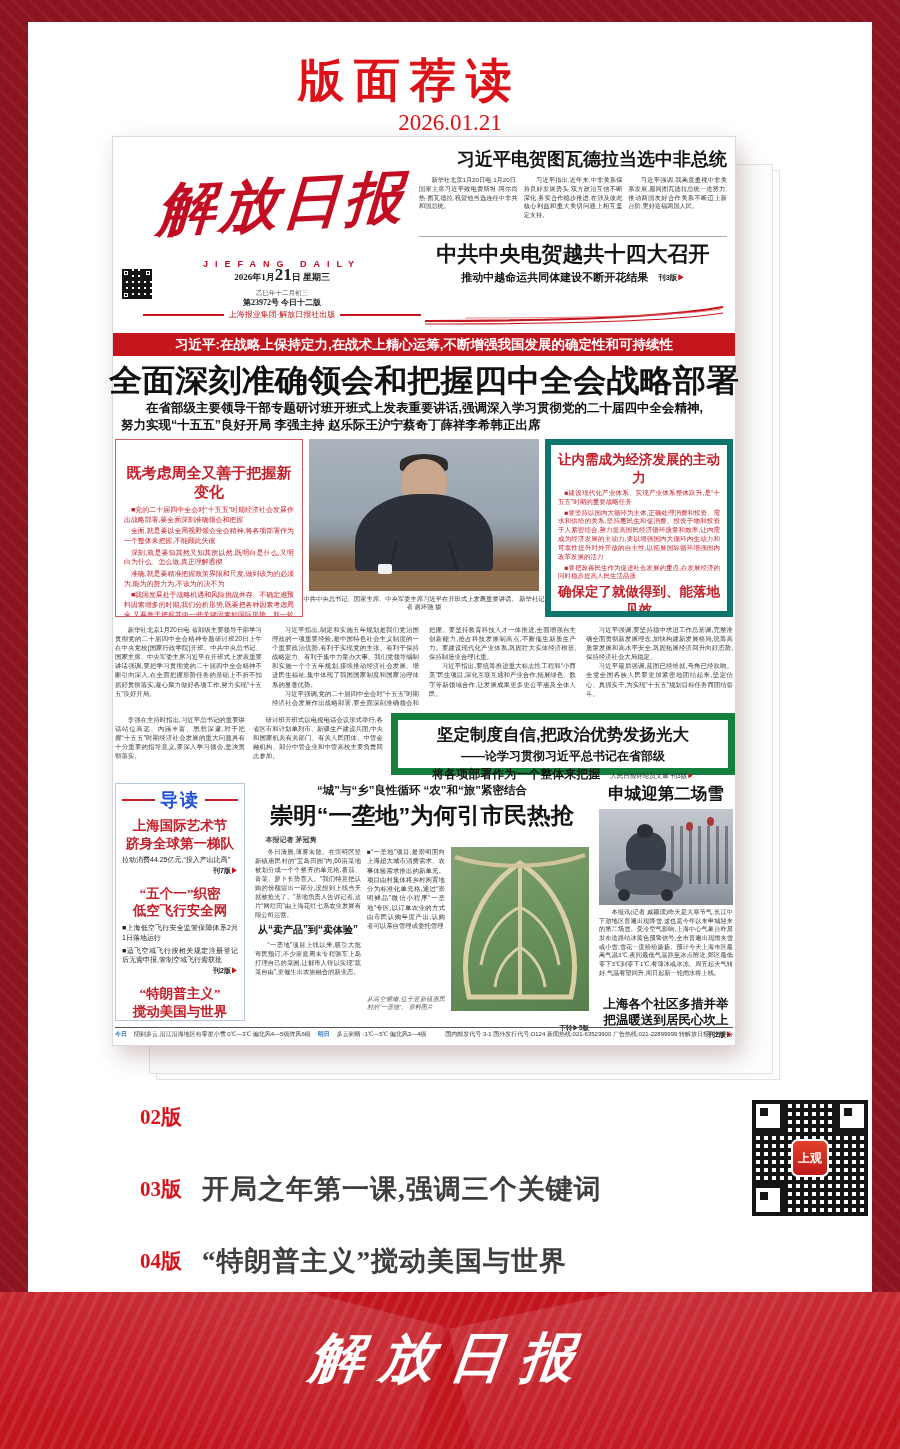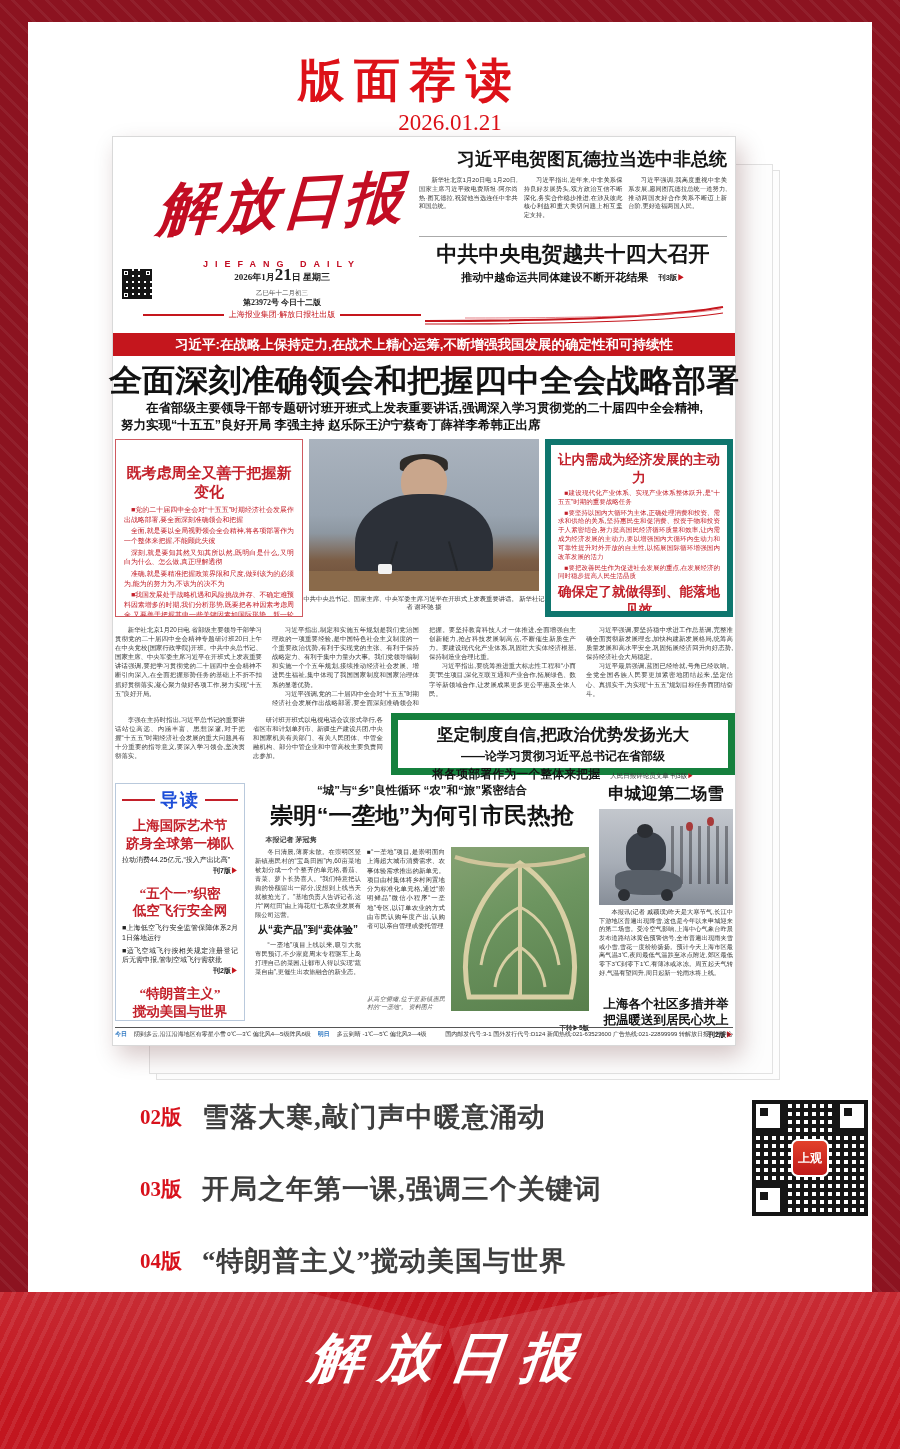--- a/index.html
+++ b/index.html
@@ -352,21 +352,20 @@
     <span>阴到多云,沿江沿海地区有零星小雪 0℃—3℃ 偏北风4—5级阵风6级</span>
     <span class="wlabel">明日</span>
     <span>多云到晴 -1℃—5℃ 偏北风3—4级</span>
     <span class="codes">国内邮发代号:3-1 国外发行代号:D124 新闻热线:021-63523600 广告热线:021-22899999 转解放日报广告中心</span>
   </div>
 </div>
 
 <div class="plist">
   <div class="prow">
     <span class="pno">02版</span>
-    <span class="ptitle">雪落大寒,敲门声中暖意涌动</span>
   </div>
   <div class="prow">
     <span class="pno">03版</span>
     <span class="ptitle">开局之年第一课,强调三个关键词</span>
   </div>
   <div class="prow">
     <span class="pno">04版</span>
     <span class="ptitle">“特朗普主义”搅动美国与世界</span>
   </div>
 </div>

